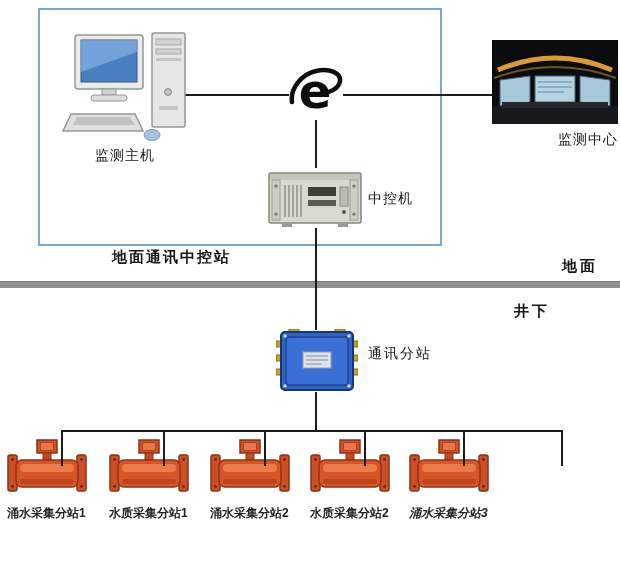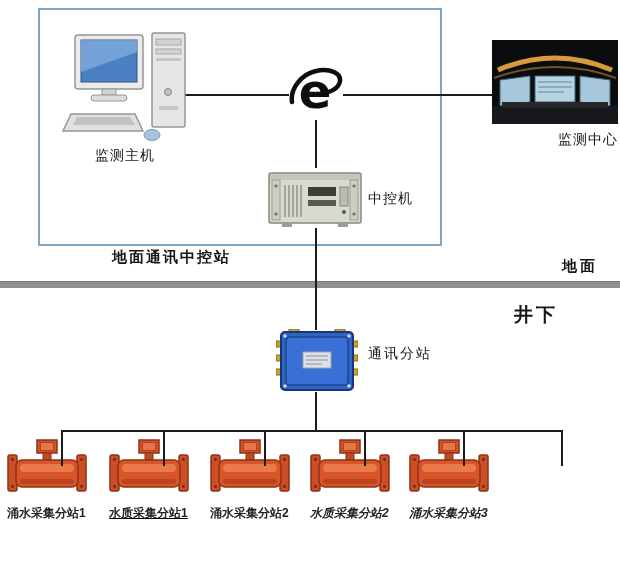--- a/index.html
+++ b/index.html
@@ -40,21 +40,21 @@
     position: absolute;
     left: 289px; top: 62px;
     width: 54px; height: 58px;
     background: #ffffff;
     display: flex; align-items: center; justify-content: center;
   }
   .control-image { left: 268px; top: 167px; }
   .control-label { left: 368px; top: 190px; font-size: 14px; letter-spacing: 1px; }
   .surfacebox-label { left: 112px; top: 248px; font-size: 15px; letter-spacing: 2px; font-weight: bold; }
   .zone-surface { left: 514px; top: 257px; font-size: 15px; font-weight: bold; letter-spacing: 3px; margin-left: 48px; }
-  .zone-underground { left: 514px; top: 302px; font-size: 19px; font-weight: bold; letter-spacing: 3px; }
+  .zone-underground { left: 514px; top: 302px; font-size: 15px; font-weight: bold; letter-spacing: 3px; }
   .substation-image { left: 276px; top: 329px; }
   .substation-label { left: 368px; top: 345px; font-size: 14px; letter-spacing: 2px; }
 
   .device {
     position: absolute;
     top: 439px;
     width: 110px;
     display: flex;
     flex-direction: column;
   }
@@ -196,21 +196,21 @@
         <rect x="13" y="25" width="54" height="8" rx="4" fill="#ef8150" opacity="0.85"></rect>
         <rect x="13" y="40" width="54" height="5" rx="2.5" fill="#a63d1b" opacity="0.6"></rect>
         <circle cx="5.5" cy="20.5" r="1.4" fill="#6f2810"></circle>
         <circle cx="5.5" cy="47.5" r="1.4" fill="#6f2810"></circle>
         <circle cx="74.5" cy="20.5" r="1.4" fill="#6f2810"></circle>
         <circle cx="74.5" cy="47.5" r="1.4" fill="#6f2810"></circle>
       </svg>
       <div class="device-label">涌水采集分站1</div>
     </div>
     <div class="line" style="left: 61px; top: 430px; width: 2px; height: 36px;"></div>
-    <div class="device" style="left: 109px; text-decoration: underline;">
+    <div class="device" style="left: 109px;">
       <svg width="80" height="58" viewBox="0 0 80 58">
         <rect x="30" y="1" width="20" height="13" fill="#d4502a" stroke="#8f3315" stroke-width="1.5"></rect>
         <rect x="33.5" y="3.5" width="13" height="8" fill="#e8744a" stroke="#a84620"></rect>
         <rect x="36" y="14" width="8" height="7" fill="#c04a24" stroke="#8f3315"></rect>
         <rect x="1" y="16" width="9" height="36" rx="2" fill="#cc4e27" stroke="#8f3315" stroke-width="1.5"></rect>
         <rect x="70" y="16" width="9" height="36" rx="2" fill="#cc4e27" stroke="#8f3315" stroke-width="1.5"></rect>
         <rect x="9" y="21" width="62" height="27" rx="6" fill="#d85429" stroke="#8f3315" stroke-width="1.5"></rect>
         <rect x="13" y="25" width="54" height="8" rx="4" fill="#ef8150" opacity="0.85"></rect>
         <rect x="13" y="40" width="54" height="5" rx="2.5" fill="#a63d1b" opacity="0.6"></rect>
         <circle cx="5.5" cy="20.5" r="1.4" fill="#6f2810"></circle>
@@ -232,21 +232,21 @@
         <rect x="13" y="25" width="54" height="8" rx="4" fill="#ef8150" opacity="0.85"></rect>
         <rect x="13" y="40" width="54" height="5" rx="2.5" fill="#a63d1b" opacity="0.6"></rect>
         <circle cx="5.5" cy="20.5" r="1.4" fill="#6f2810"></circle>
         <circle cx="5.5" cy="47.5" r="1.4" fill="#6f2810"></circle>
         <circle cx="74.5" cy="20.5" r="1.4" fill="#6f2810"></circle>
         <circle cx="74.5" cy="47.5" r="1.4" fill="#6f2810"></circle>
       </svg>
       <div class="device-label">涌水采集分站2</div>
     </div>
     <div class="line" style="left: 264px; top: 430px; width: 2px; height: 36px;"></div>
-    <div class="device" style="left: 310px; font-style: italic;">
+    <div class="device" style="left: 310px;">
       <svg width="80" height="58" viewBox="0 0 80 58">
         <rect x="30" y="1" width="20" height="13" fill="#d4502a" stroke="#8f3315" stroke-width="1.5"></rect>
         <rect x="33.5" y="3.5" width="13" height="8" fill="#e8744a" stroke="#a84620"></rect>
         <rect x="36" y="14" width="8" height="7" fill="#c04a24" stroke="#8f3315"></rect>
         <rect x="1" y="16" width="9" height="36" rx="2" fill="#cc4e27" stroke="#8f3315" stroke-width="1.5"></rect>
         <rect x="70" y="16" width="9" height="36" rx="2" fill="#cc4e27" stroke="#8f3315" stroke-width="1.5"></rect>
         <rect x="9" y="21" width="62" height="27" rx="6" fill="#d85429" stroke="#8f3315" stroke-width="1.5"></rect>
         <rect x="13" y="25" width="54" height="8" rx="4" fill="#ef8150" opacity="0.85"></rect>
         <rect x="13" y="40" width="54" height="5" rx="2.5" fill="#a63d1b" opacity="0.6"></rect>
         <circle cx="5.5" cy="20.5" r="1.4" fill="#6f2810"></circle>

